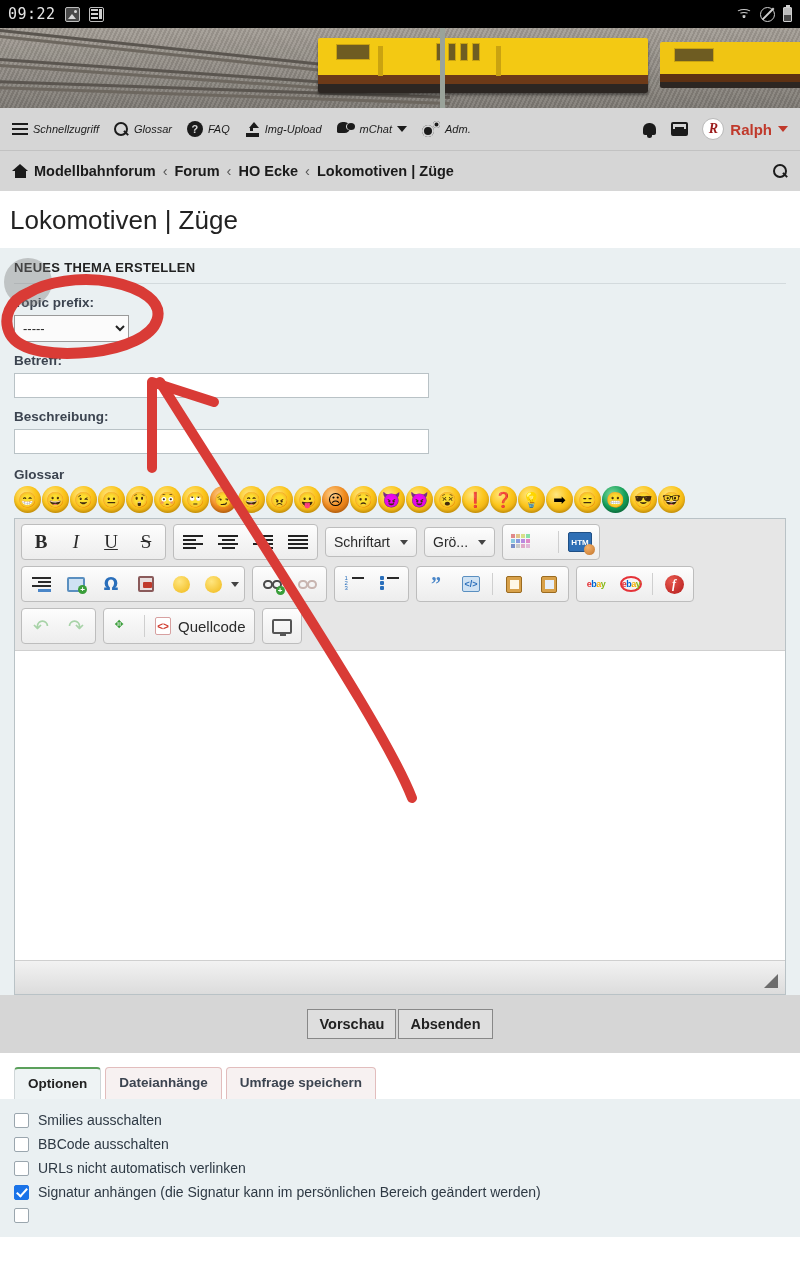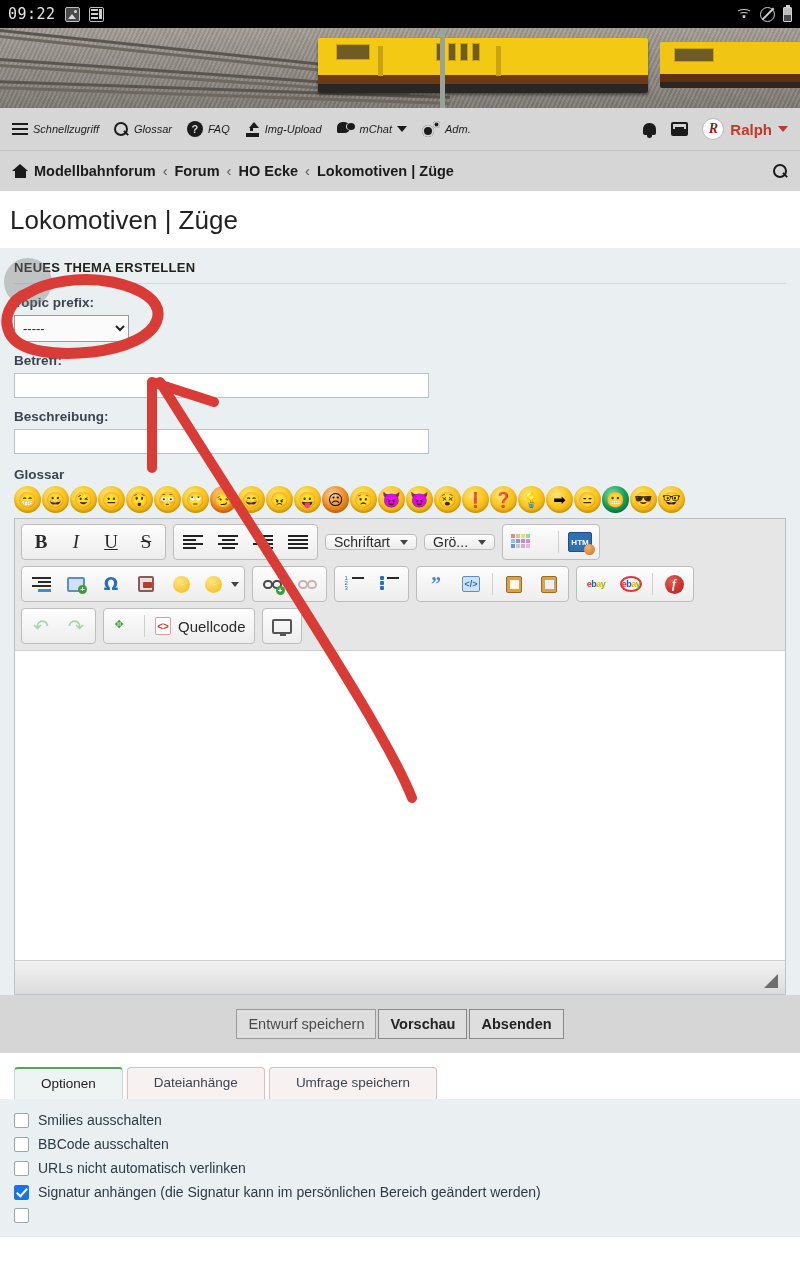--- a/index.html
+++ b/index.html
@@ -161,21 +161,21 @@
   .tb-row { display:flex; align-items:center; gap:7px; margin-bottom:6px; }
   .tb-row:last-child { margin-bottom:2px; }
   .tb-group { display:flex; align-items:center; border:1px solid #bdbdbd; border-radius:4px;
     background:linear-gradient(#fdfdfd,#ededed); padding:2px; gap:1px; }
   .tb-btn { width:34px;height:30px; display:flex;align-items:center;justify-content:center;
     border-radius:3px; font-size:16px; color:#2a2a2a; cursor:pointer; }
   .tb-btn.b{font-family:"Liberation Serif",serif;font-weight:bold;font-size:19px;}
   .tb-btn.i{font-family:"Liberation Serif",serif;font-style:italic;font-size:19px;}
   .tb-btn.u{font-family:"Liberation Serif",serif;font-size:19px;text-decoration:underline;}
   .tb-btn.s{font-family:"Liberation Serif",serif;font-size:19px;text-decoration:line-through;}
-  .tb-sel { height:16px; min-width:78px; padding:0 8px; display:flex;align-items:center;justify-content:space-between;
+  .tb-sel { height:30px; min-width:78px; padding:0 8px; display:flex;align-items:center;justify-content:space-between;
     border:1px solid #bdbdbd;border-radius:4px;background:linear-gradient(#fdfdfd,#ececec);
     font-size:14px;color:#2a2a2a;cursor:pointer;gap:10px; }
   .tb-sel .cv{width:0;height:0;border-left:4px solid transparent;border-right:4px solid transparent;border-top:5px solid #444;}
   .tb-div{ width:1px;height:22px;background:#cfcfcf;margin:0 3px; }
 
   
   .g-align{width:20px;height:14px;position:relative;}
   .g-align i{position:absolute;left:0;height:2px;background:#222;}
   .g-align i:nth-child(1){top:0;width:20px}.g-align i:nth-child(2){top:4px;width:13px}
   .g-align i:nth-child(3){top:8px;width:20px}.g-align i:nth-child(4){top:12px;width:13px}
@@ -240,21 +240,21 @@
 
   
   #submitbar { background:#d6d6d6; padding:14px 0; display:flex; justify-content:center; gap:2px; }
   .btn { border:1px solid #888; background:#dedede; padding:6px 11px; font-size:14.5px;
     color:#222; font-family:"Liberation Sans", sans-serif; cursor:pointer; }
   .btn.bold { font-weight:bold; }
   .btn.draft { color:#4a4a4a; border-color:#9a9a9a; }
 
   
   #tabsrow { background:#fff; padding:14px 14px 0; display:flex; gap:4px; }
-  .tab { padding:7px 26px 8px; font-size:13.5px; font-weight:normal; color:#3c4450;
+  .tab { padding:7px 13px 8px; font-size:13.5px; font-weight:bold; color:#3c4450;
     border:1px solid #e2bdbd; border-bottom:none; border-radius:4px 4px 0 0; background:#f7f1f1; cursor:pointer;text-align:center; }
   .tab.active { background:#eef3f4; border-color:#cfd6d8; border-top:2px solid #5ba05b; color:#222; }
   #options { background:#eaf0f2; padding:9px 14px 10px; }
   .opt { display:flex; align-items:center; gap:9px; padding:4px 0; font-size:14px; color:#2e3944; }
   .cb { width:15px;height:15px;border:1.6px solid #9aa6ae;background:#fff;border-radius:2px;flex:0 0 auto;cursor:pointer; }
   .cb.checked { background:#1a73e8; border-color:#1a73e8; position:relative; }
   .cb.checked:after { content:""; position:absolute; left:4px; top:0.5px; width:4px; height:9px;
     border:solid #fff; border-width:0 2px 2px 0; transform:rotate(42deg); }
 
   
@@ -663,21 +663,20 @@
     </div>
 
     <div id="editarea"></div>
     <div id="editresize">
       <span class="handle"></span>
     </div>
   </div>
 </div>
 
 <div id="submitbar">
-  <button class="btn draft">Entwurf speichern</button>
   <button class="btn bold">Vorschau</button>
   <button class="btn bold">Absenden</button>
 </div>
 
 <div id="tabsrow">
   <div class="tab active">Optionen</div>
   <div class="tab">Dateianhänge</div>
   <div class="tab">Umfrage speichern</div>
 </div>
 <div id="options">

